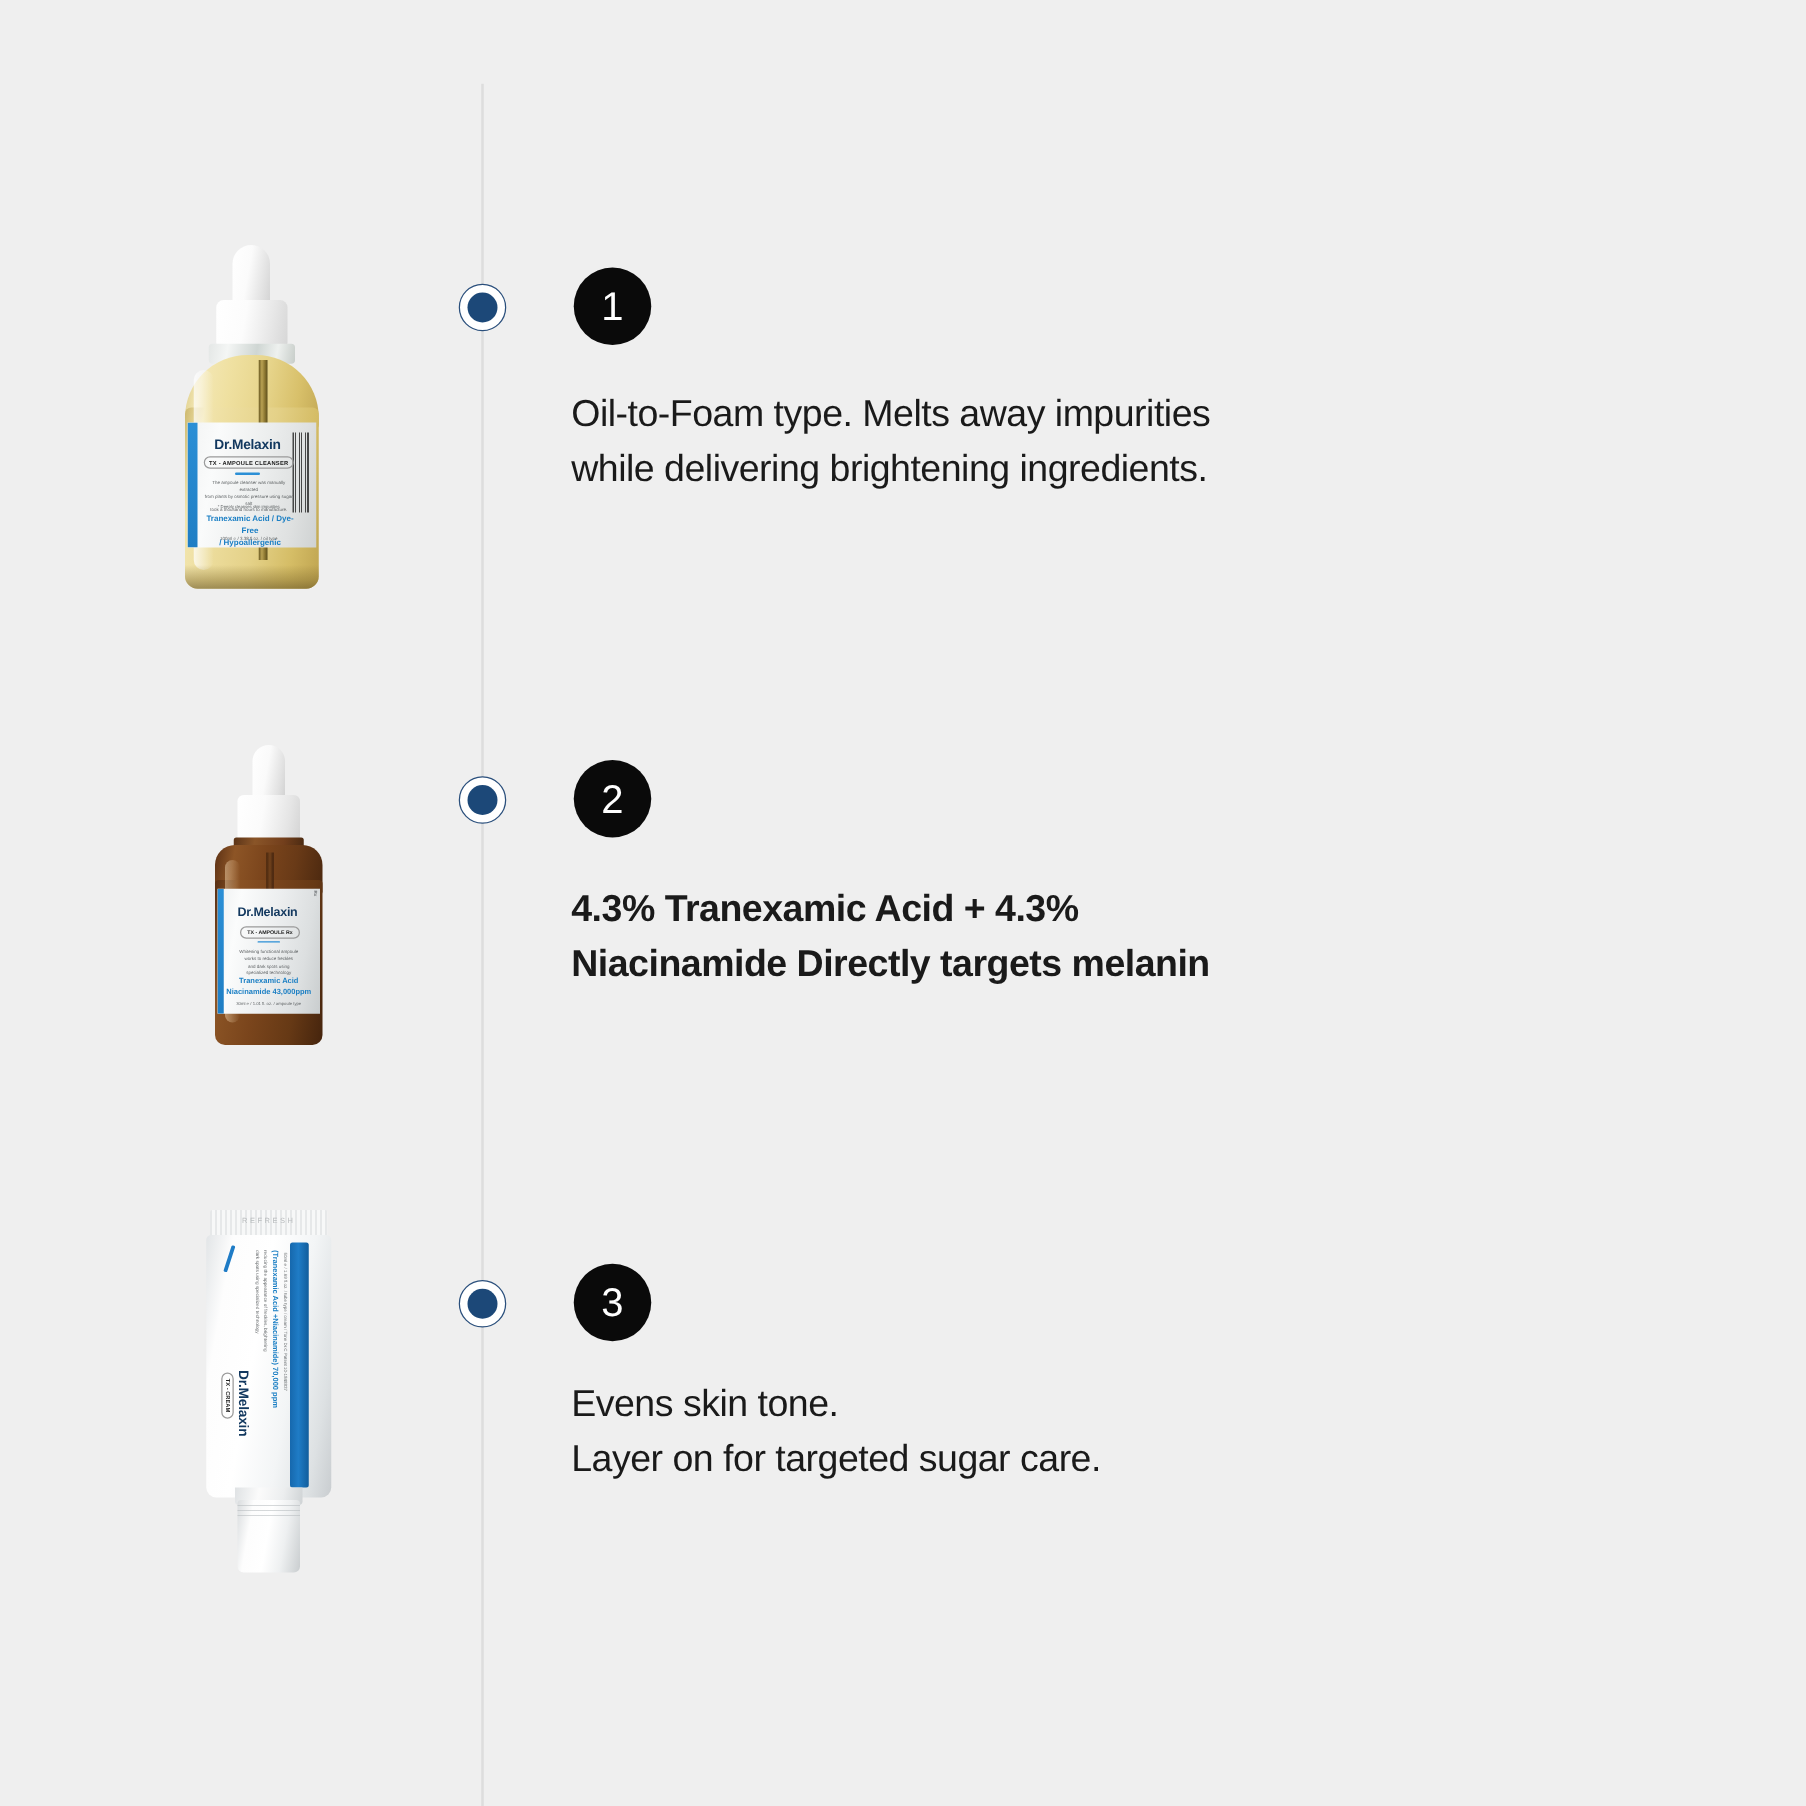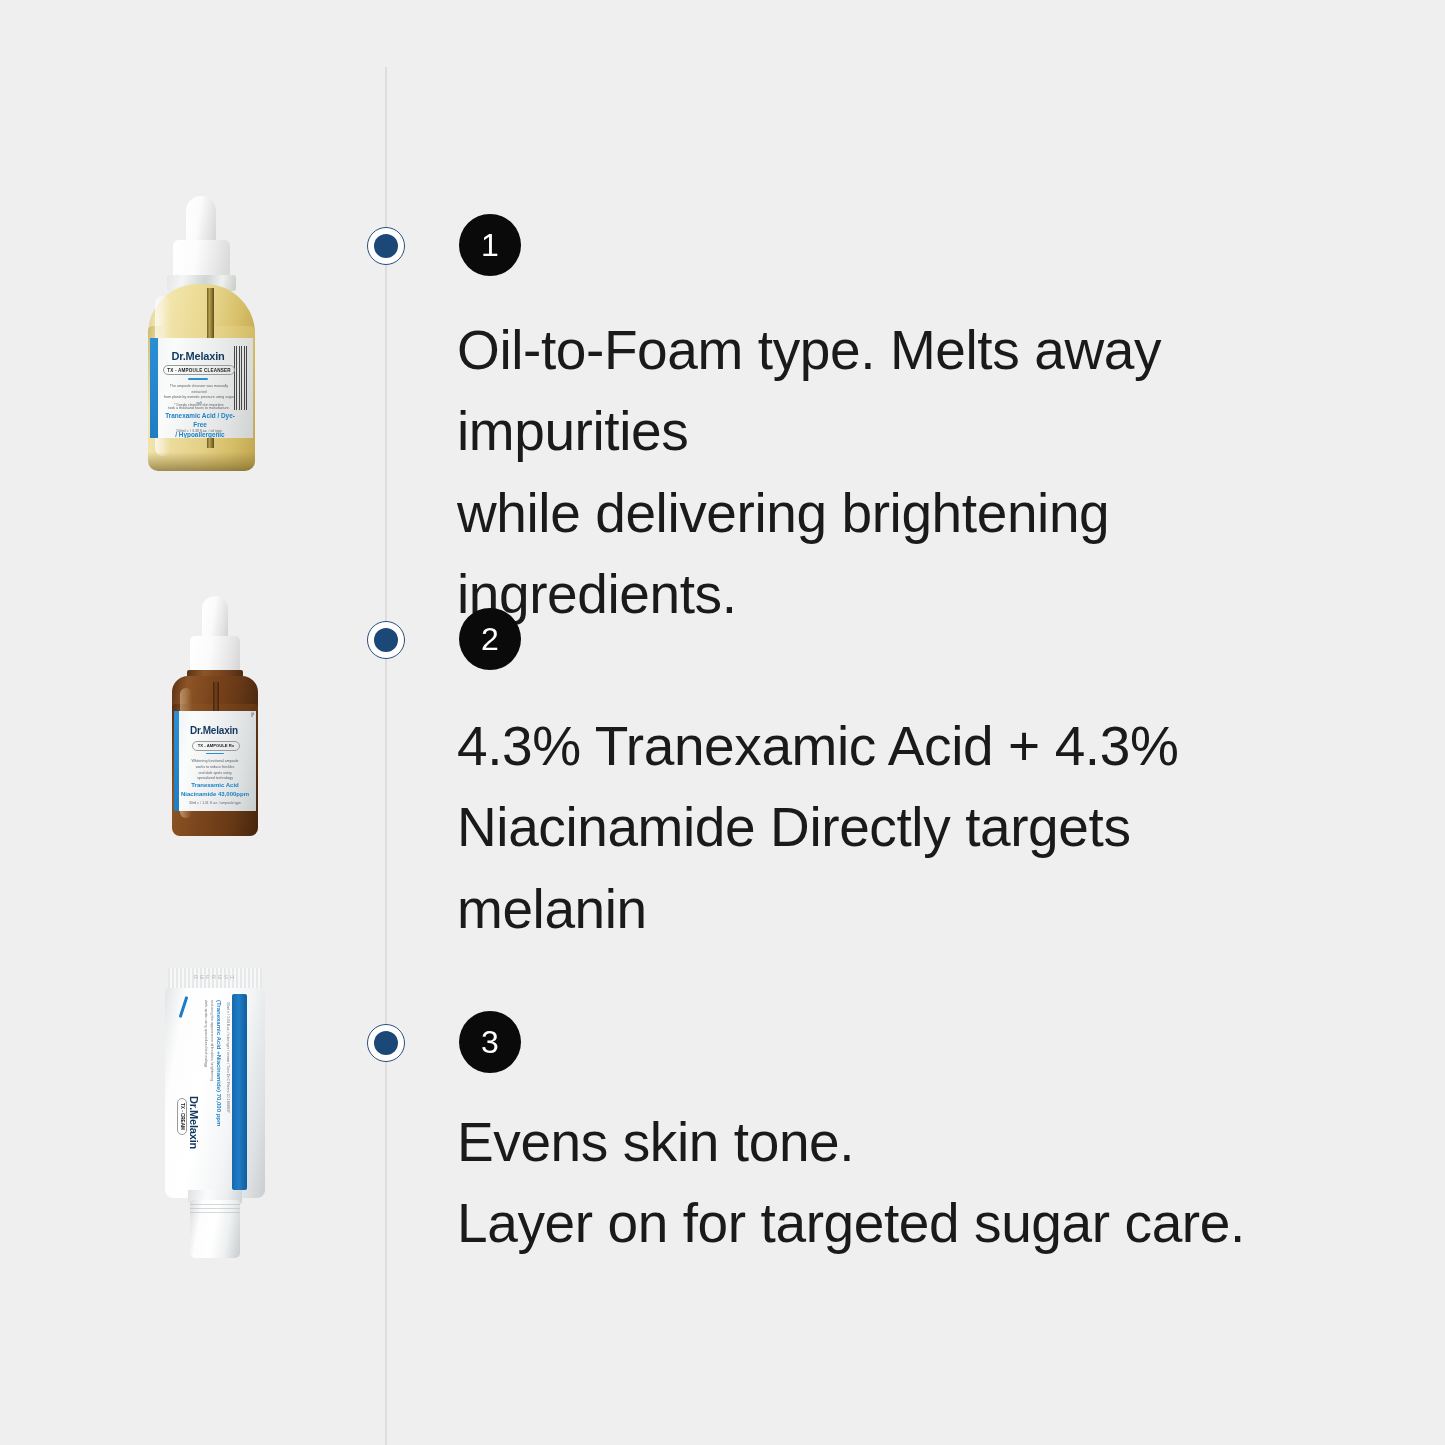--- a/index.html
+++ b/index.html
@@ -65,28 +65,28 @@
     justify-content: center;
     line-height: 1;
   }
   .badge1 { left: 459px; top: 214px; }
   .badge2 { left: 459px; top: 608px; }
   .badge3 { left: 459px; top: 1011px; }
 
   .step-text {
     position: absolute;
     color: #1a1a1a;
-    font-size: 55px;
+    font-size: 30px;
     line-height: 1.48;
     font-weight: 400;
     letter-spacing: -0.4px;
     white-space: pre-line;
   }
   .text1 { left: 457px; top: 310px; width: 870px; }
-  .text2 { left: 457px; top: 706px; width: 830px; }
+  .text2 { left: 457px; top: 706px; width: 830px; font-weight: bold; }
   .text3 { left: 457px; top: 1102px; width: 800px; }
 
   
   .product { position: absolute; }
 
   .p1 { left: 141px; top: 196px; width: 140px; height: 275px; }
 
   .p1-droptop {
     position: absolute; left: 45px; top: 0px;
     width: 30px; height: 52px;

